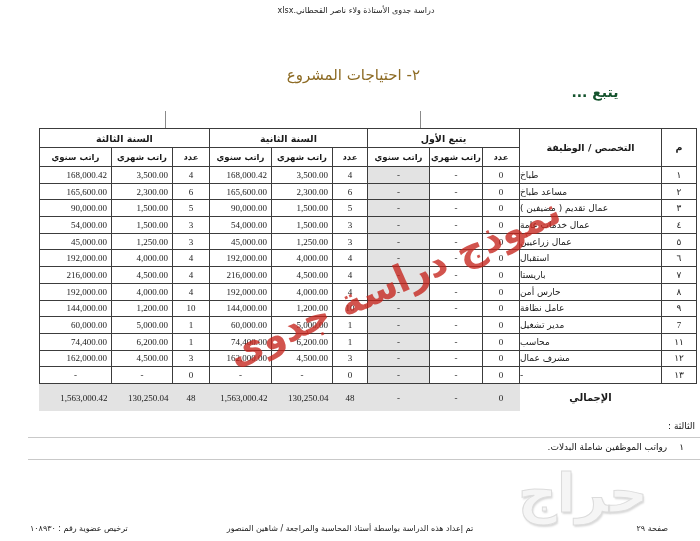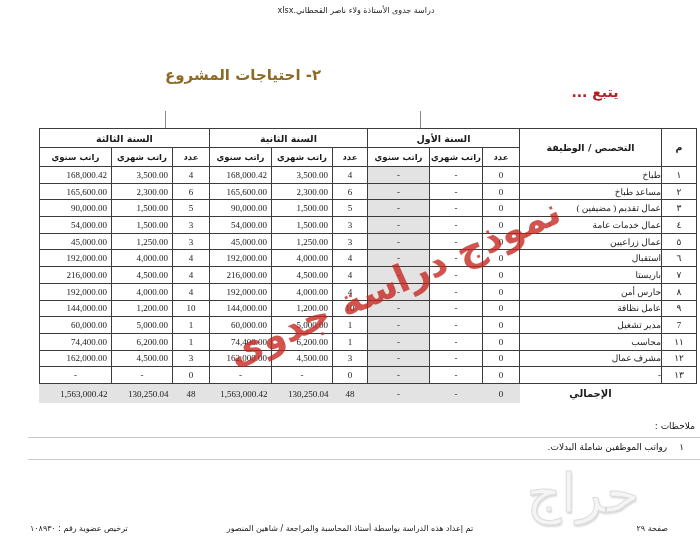--- a/index.html
+++ b/index.html
@@ -11,55 +11,55 @@
     direction:rtl;
     overflow:hidden;
     color:#1a1a1a;
   }
   .abs { position:absolute; }
 
   
   .filename { top:6px; left:0; width:700px; text-align:center; font-size:8px; color:#222;padding-left:12px; }
 
   
-  .titleblock { top:62px; left:165px; width:255px; text-align:left; color:#8d6b24; font-weight:bold; }
+  .titleblock { top:62px; left:165px; width:255px; text-align:right; color:#8d6b24; font-weight:normal; }
   .titleblock .t1 { font-size:15px; line-height:26px; }
   .titleblock .t2 { font-size:15px; line-height:26px; }
-  .continued { top:84px; left:540px; width:110px; text-align:center; color:#b91c1c; font-weight:bold; font-size:14px; }
+  .continued { top:84px; left:540px; width:110px; text-align:center; color:#14532d; font-weight:bold; font-size:14px; }
   .tick { width:1px; height:17px; background:#8a8a8a; top:111px; }
 
   
   .tblwrap { top:128px; left:40px; width:657px; }
   table.tbl { width:657px; border-collapse:collapse; table-layout:fixed; direction:rtl; }
   .tbl th, .tbl td { border:1px solid #3c3c3c; white-space:nowrap; overflow:hidden; }
   .tbl th { font-weight:bold; text-align:center; background:#fff; }
   .hrow1 th { height:19px; font-size:9.5px; }
   .hrow2 th { height:19px; font-size:8.5px; font-weight:bold; }
   .data-row td { height:16.7px; font-size:9px; }
   .cnt { text-align:center; font-family:"Liberation Serif","DejaVu Serif",serif; }
   .num { text-align:right; padding-right:4px; padding-left:2px; font-family:"Liberation Serif","DejaVu Serif",serif; }
   .num.dash, .dash { text-align:center; padding:0; }
-  .job { text-align:right; font-size:8.5px;font-family:Liberation Serif, serif; }
+  .job { text-align:left; font-size:8.5px; }
   .shaded { background:#e3e3e3; }
-  .total-row td { border:none; height:20px; font-size:9px; }
+  .total-row td { border:none; height:28px; font-size:9px; }
   .total-row td.band { background:#e3e3e3; }
   .total-row td.total-label { font-weight:bold; font-size:10px; text-align:center; font-family:"DejaVu Sans",sans-serif; }
 
   
   .notes-heading { top:421px; right:5px; font-size:9px; color:#111; }
   .rule { height:1px; background:#c9c9c9; left:28px; width:672px; }
   .rule1 { top:437px; }
   .rule2 { top:459px; }
   .note-item { top:442px; right:16px; font-size:9px; color:#111; }
   .note-item .no { margin-left:12px; }
 
   
   .haraj-logo {
     top:462px; left:468px; width:230px;
-    font-size:54px; font-weight:normal; letter-spacing:6px;
+    font-size:54px; font-weight:bold; letter-spacing:6px;
     color:#f5f5f5;
     -webkit-text-stroke:1px #dcdcdc;
     text-shadow:1px 2px 2px #d8d8d8;
     text-align:center;
     z-index:1;
   }
   .footer-page   { top:524px; right:32px; font-size:8px; z-index:2; }
   .footer-center { top:524px; left:0; width:700px; text-align:center; font-size:8px; z-index:2; }
   .footer-license{ top:524px; left:30px; font-size:8px; z-index:2; direction:rtl; }
 
@@ -99,21 +99,21 @@
         <col style="width:61px">
         <col style="width:62px">
       <col style="width:37px">
         <col style="width:61px">
         <col style="width:72px">
     </colgroup>
     <thead>
       <tr class="hrow1">
         <th rowspan="2">م</th>
         <th rowspan="2">التخصص / الوظيفة</th>
-        <th colspan="3">السنة الأول</th>
+        <th colspan="3">يتبع الأول</th>
         <th colspan="3">السنة الثانية</th>
         <th colspan="3">السنة الثالثة</th>
       </tr>
       <tr class="hrow2">
         <th>عدد</th>
         <th>راتب شهري</th>
         <th>راتب سنوي</th>
         <th>عدد</th>
         <th>راتب شهري</th>
         <th>راتب سنوي</th>
@@ -302,21 +302,21 @@
           <td class="num band">130,250.04</td>
           <td class="num band">1,563,000.42</td>
           <td class="cnt band">48</td>
           <td class="num band">130,250.04</td>
           <td class="num band">1,563,000.42</td>
         </tr>
       </tbody>
   </table>
 </div>
 
-<div class="abs notes-heading">ملاحظات :</div>
+<div class="abs notes-heading">الثالثة :</div>
 <div class="abs rule rule1"></div>
 <div class="abs note-item">
   <span class="no">١</span><span>رواتب الموظفين شاملة البدلات.</span>
 </div>
 <div class="abs rule rule2"></div>
 
 <div class="abs wm-red">نموذج دراسة جدوى</div>
 <div class="abs haraj-logo">حراج</div>
 
 <div class="abs footer-page">صفحة ٢٩</div>

